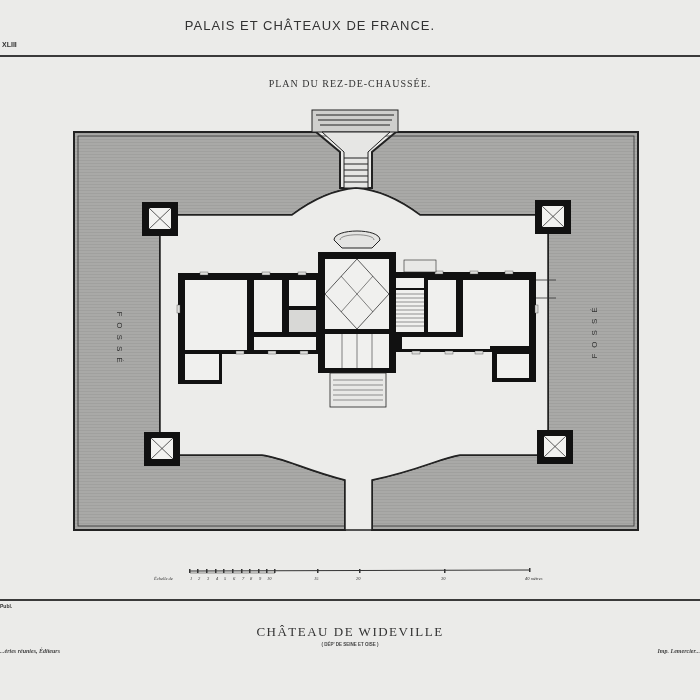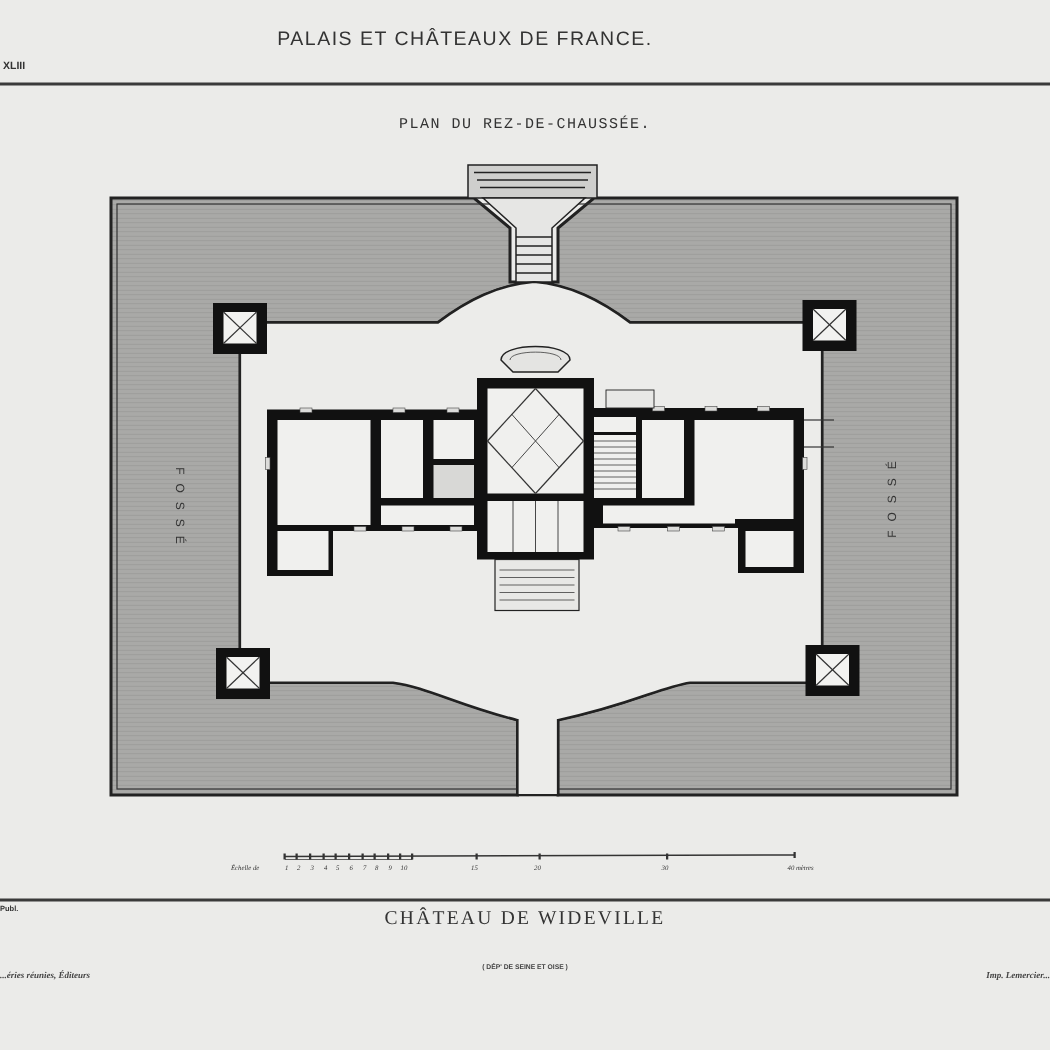--- a/index.html
+++ b/index.html
@@ -5,26 +5,26 @@
   html, body { margin: 0; padding: 0; background: #e9e9e7; }
   body { width: 700px; height: 700px; position: relative; overflow: hidden;
          font-family: "DejaVu Serif", serif; color: #2a2a2a; }
   .plate { position: absolute; left: 0; top: 0; width: 700px; height: 700px; background: #ebebe9; }
   .series-title { position: absolute; top: 18px; left: 0; width: 620px; text-align: center;
                   font-family: "Liberation Sans", sans-serif; font-size: 13px; letter-spacing: 1px; color: #333; }
   .plate-number { position: absolute; top: 41px; left: 2px; font-family: "Liberation Sans", sans-serif;
                   font-size: 7px; font-weight: bold; color: #333; }
   .rule-top { position: absolute; left: 0; top: 55px; width: 700px; height: 2px; background: #3a3a3a; }
   .plan-title { position: absolute; top: 78px; left: 0; width: 700px; text-align: center;
-                font-family: Liberation Mono, monospace; font-size: 10px; letter-spacing: 1px; color: #333; }
+                font-family: Liberation Serif, serif; font-size: 10px; letter-spacing: 1px; color: #333; }
   .plan-svg { position: absolute; left: 0; top: 0; }
   .rule-bottom { position: absolute; left: 0; top: 599px; width: 700px; height: 2px; background: #3a3a3a; }
   .left-corner { position: absolute; top: 603px; left: 0px; font-family: "Liberation Sans", sans-serif;
                  font-size: 5px; font-weight: bold; color: #333; }
-  .chateau-name { position: absolute; top: 604px; left: 0; width: 700px; text-align: center;
+  .chateau-name { position: absolute; top: 624px; left: 0; width: 700px; text-align: center;
                   font-family: "Liberation Serif", serif; font-size: 13px; letter-spacing: 1.5px; color: #333; }
   .chateau-dept { position: absolute; top: 642px; left: 0; width: 700px; text-align: center;
                   font-family: "Liberation Sans", sans-serif; font-size: 4.5px; font-weight: bold; color: #444; }
   .publisher { position: absolute; top: 648px; left: 0px; font-family: "Liberation Serif", serif;
                font-style: italic; font-size: 6px; font-weight: bold; color: #444; }
   .printer { position: absolute; top: 648px; right: 0px; font-family: "Liberation Serif", serif;
              font-style: italic; font-size: 6px; font-weight: bold; color: #444; }
   .scale-label { font-family: "Liberation Serif", serif; font-style: italic; font-size: 4.5px; fill: #333; }
   .fosse { font-family: "Liberation Sans", sans-serif; font-size: 8px; fill: #333; }
 </style>

